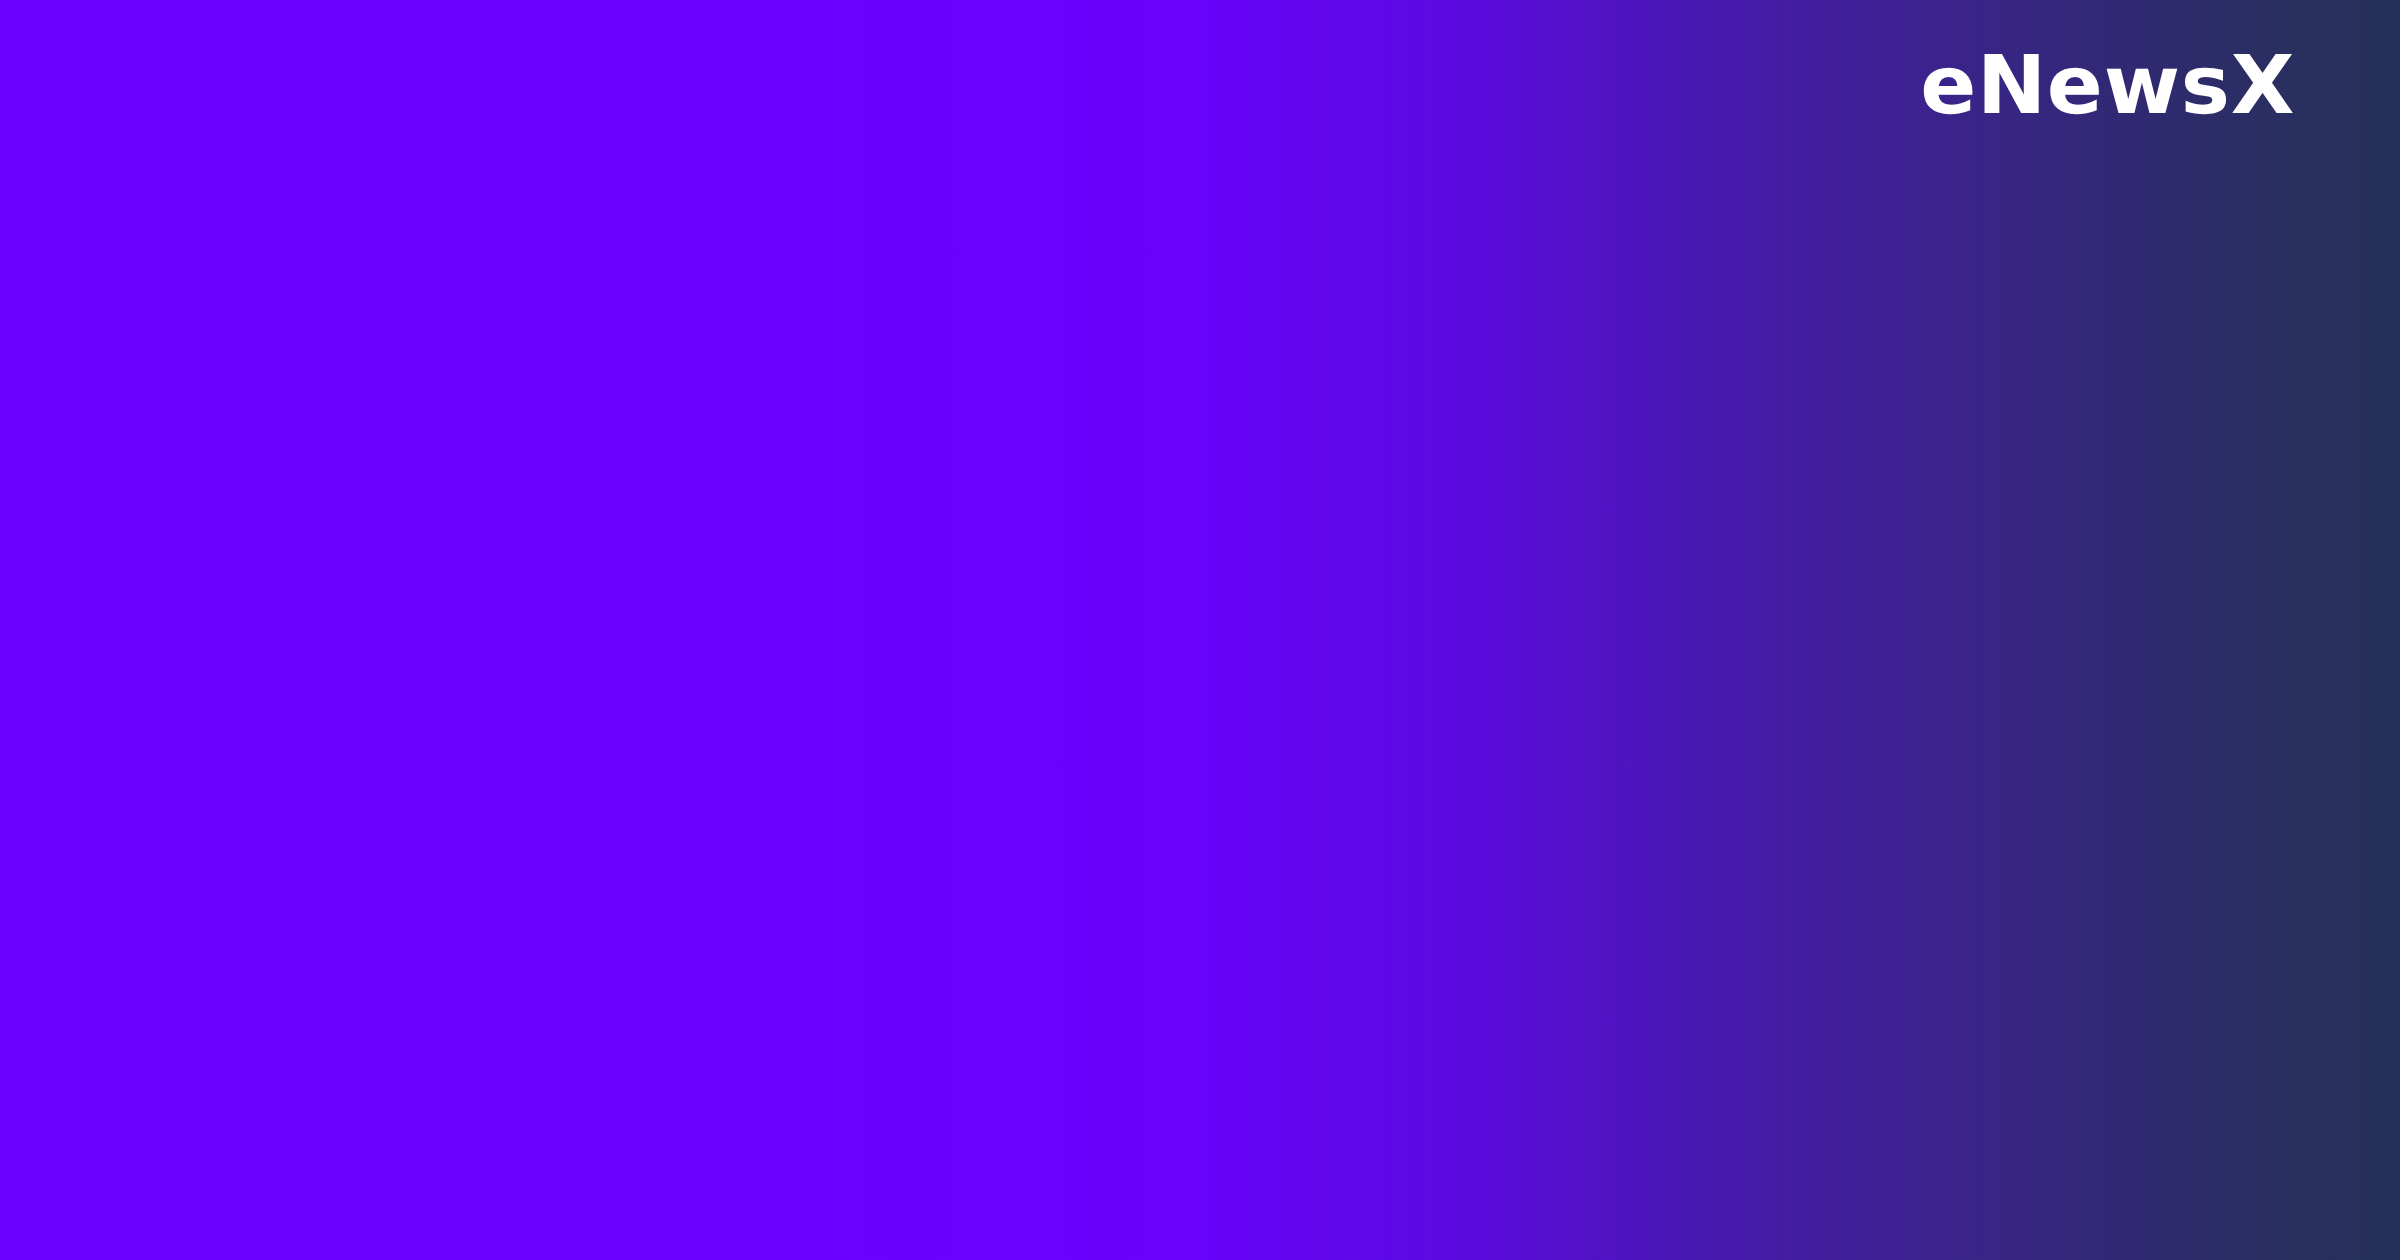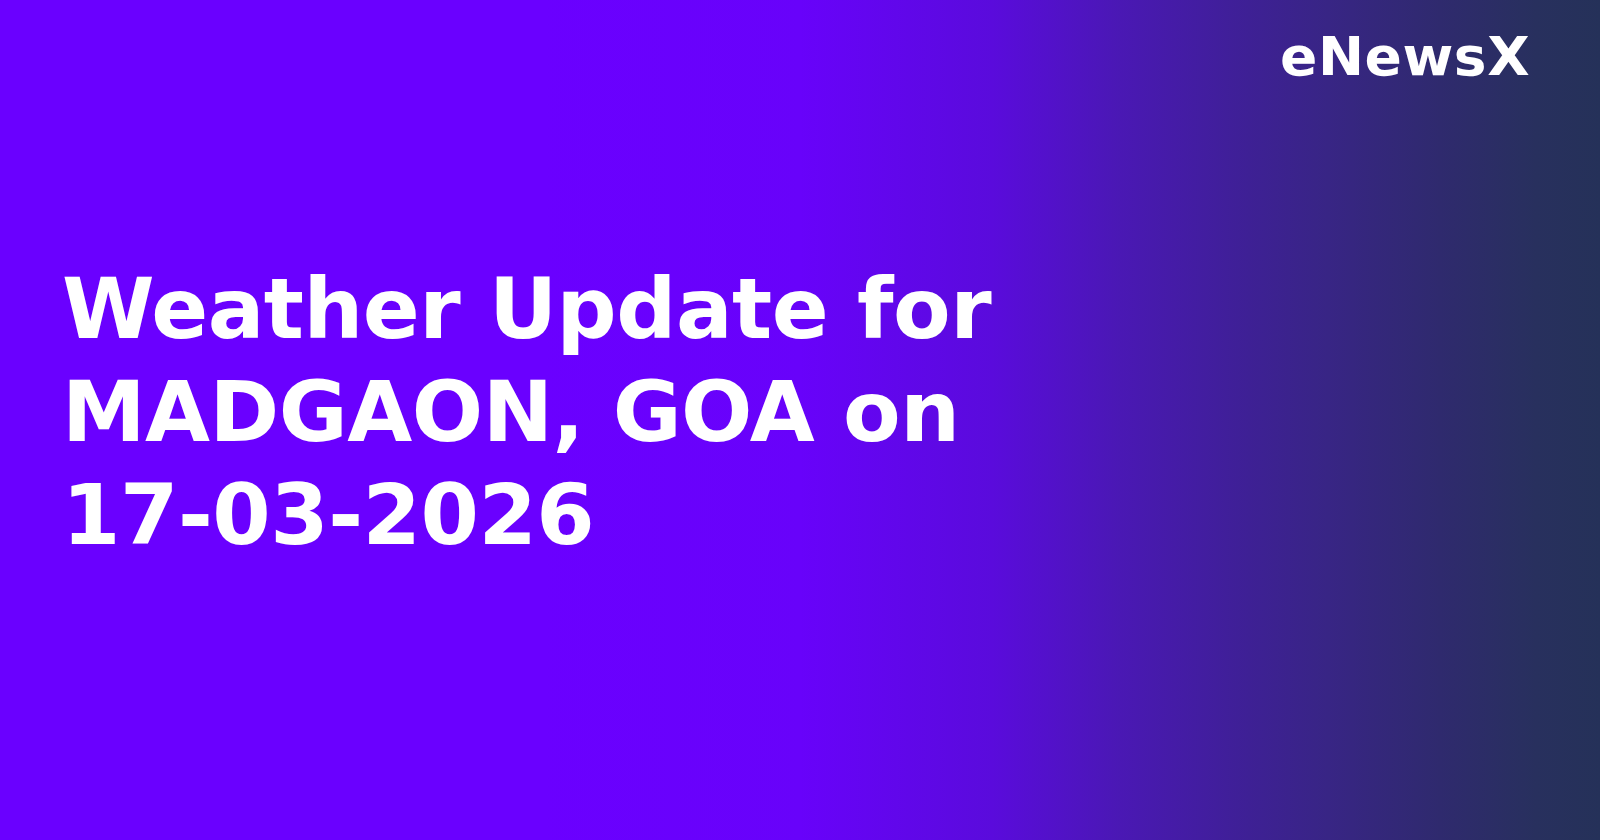--- a/index.html
+++ b/index.html
@@ -81,17 +81,14 @@
 </style>
 </head>
 <body>
 
 <div class="card">
 
   <div class="brand">
     <span class="brand-text">eNewsX</span>
   </div>
 
-  <div class="headline-wrap">
-    <h1 class="headline">Weather Update for MADGAON, GOA on 17-03-2026</h1>
-  </div>
 
 </div>
 
 </body></html>

